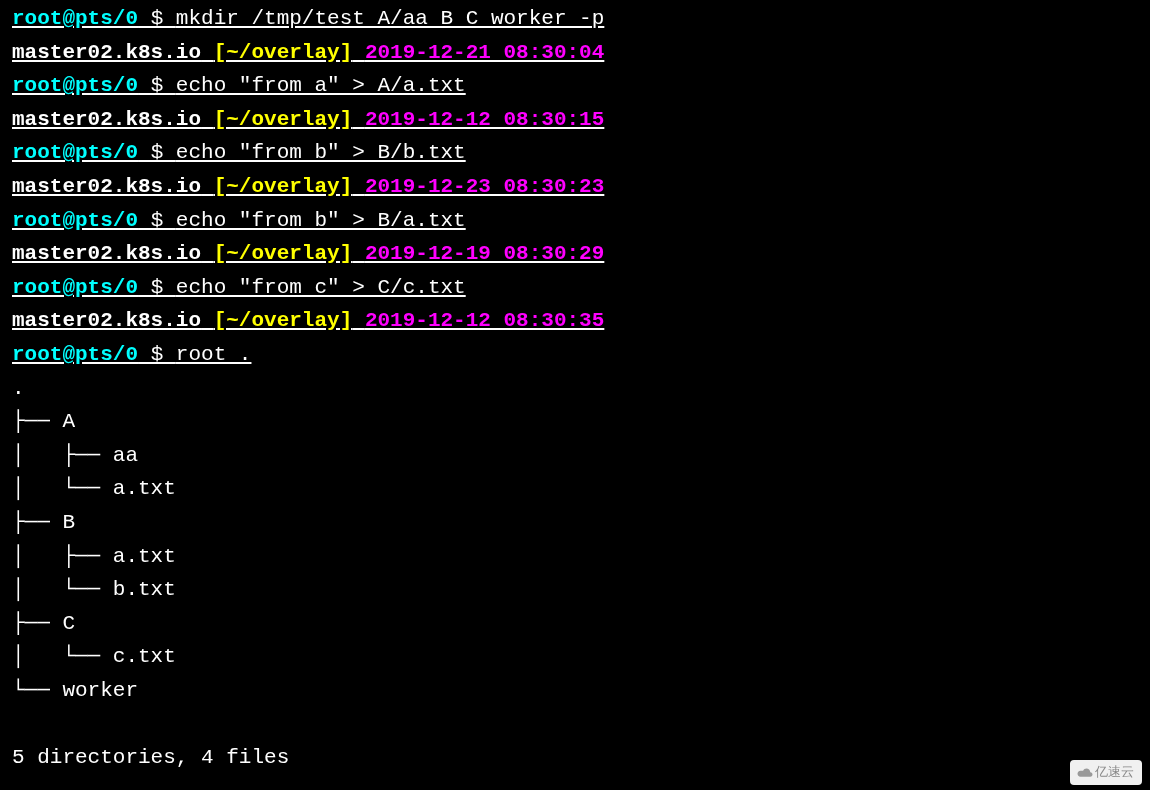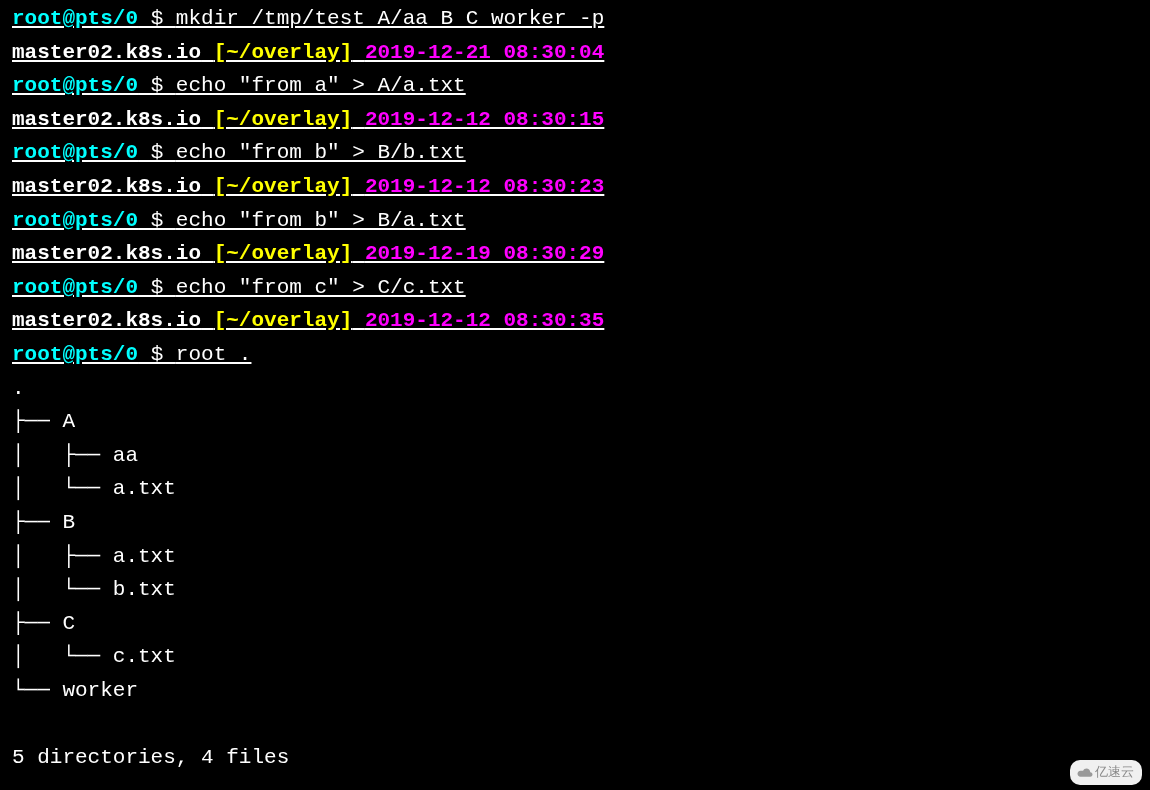--- a/index.html
+++ b/index.html
@@ -51,21 +51,21 @@
       white-space: pre;
     }
     .watermark {
       position: absolute;
       bottom: 5px;
       right: 8px;
       background: #f0f0f0;
       color: #888;
       font-size: 13px;
       padding: 2px 8px 2px 6px;
-      border-radius: 10px;
+      border-radius: 4px;
       font-family: Arial, sans-serif;
       display: flex;
       align-items: center;
       gap: 1px;
     }
     .watermark svg {
       width: 18px;
       height: 12px;
     }
     .partial-line {
@@ -87,21 +87,21 @@
 </div>
 
 <div class="line"><span class="userprompt">root@pts/0</span><span class="dollar"> $ </span><span class="cmd">mkdir /tmp/test A/aa B C worker -p</span></div>
 
 <div class="line"><span class="host">master02.k8s.io</span> <span class="path">[~/overlay]</span> <span class="timestamp">2019-12-21 08:30:04</span></div>
 <div class="line"><span class="userprompt">root@pts/0</span><span class="dollar"> $ </span><span class="cmd">echo "from a" &gt; A/a.txt</span></div>
 
 <div class="line"><span class="host">master02.k8s.io</span> <span class="path">[~/overlay]</span> <span class="timestamp">2019-12-12 08:30:15</span></div>
 <div class="line"><span class="userprompt">root@pts/0</span><span class="dollar"> $ </span><span class="cmd">echo "from b" &gt; B/b.txt</span></div>
 
-<div class="line"><span class="host">master02.k8s.io</span> <span class="path">[~/overlay]</span> <span class="timestamp">2019-12-12 08:30:23</span></div>
+<div class="line"><span class="host">master02.k8s.io</span> <span class="path">[~/overlay]</span> <span class="timestamp">2019-12-23 08:30:23</span></div>
 <div class="line"><span class="userprompt">root@pts/0</span><span class="dollar"> $ </span><span class="cmd">echo "from b" &gt; B/a.txt</span></div>
 
 <div class="line"><span class="host">master02.k8s.io</span> <span class="path">[~/overlay]</span> <span class="timestamp">2019-12-19 08:30:29</span></div>
 <div class="line"><span class="userprompt">root@pts/0</span><span class="dollar"> $ </span><span class="cmd">echo "from c" &gt; C/c.txt</span></div>
 
 <div class="line"><span class="host">master02.k8s.io</span> <span class="path">[~/overlay]</span> <span class="timestamp">2019-12-12 08:30:35</span></div>
 <div class="line"><span class="userprompt">root@pts/0</span><span class="dollar"> $ </span><span class="cmd">root .</span></div>
 
 <div class="tree-output">.</div>
 <div class="tree-output">├── A</div>

